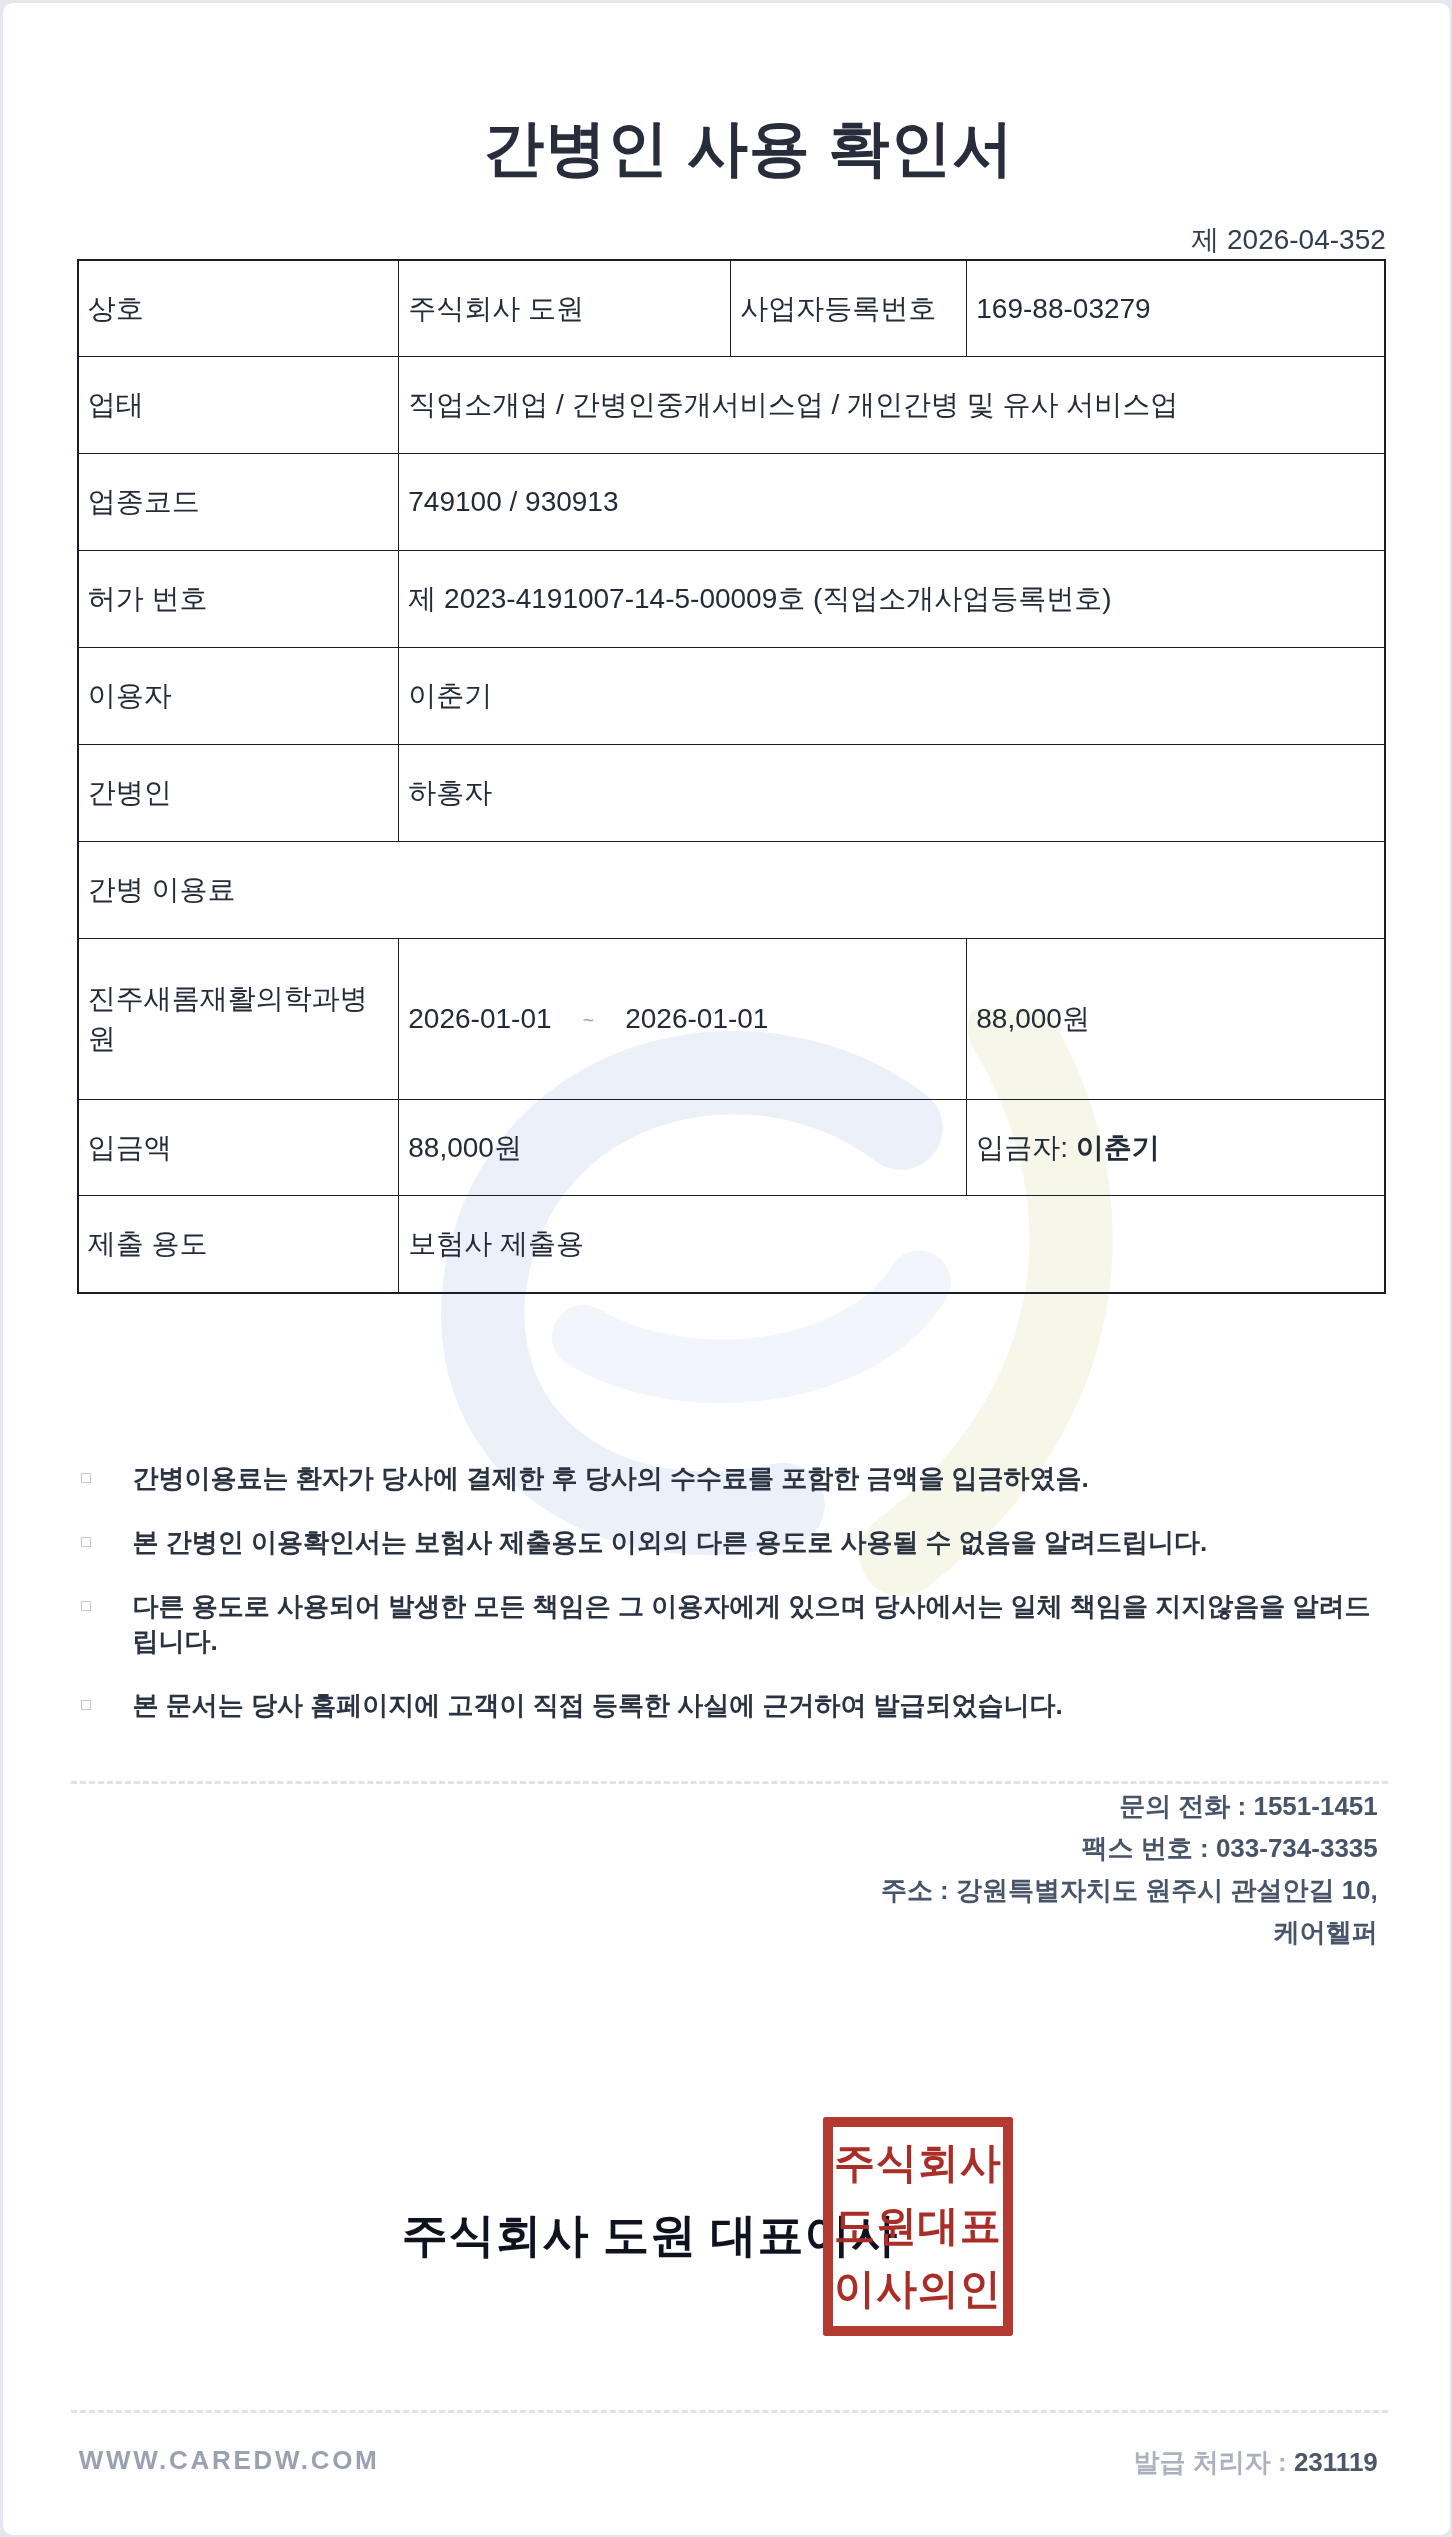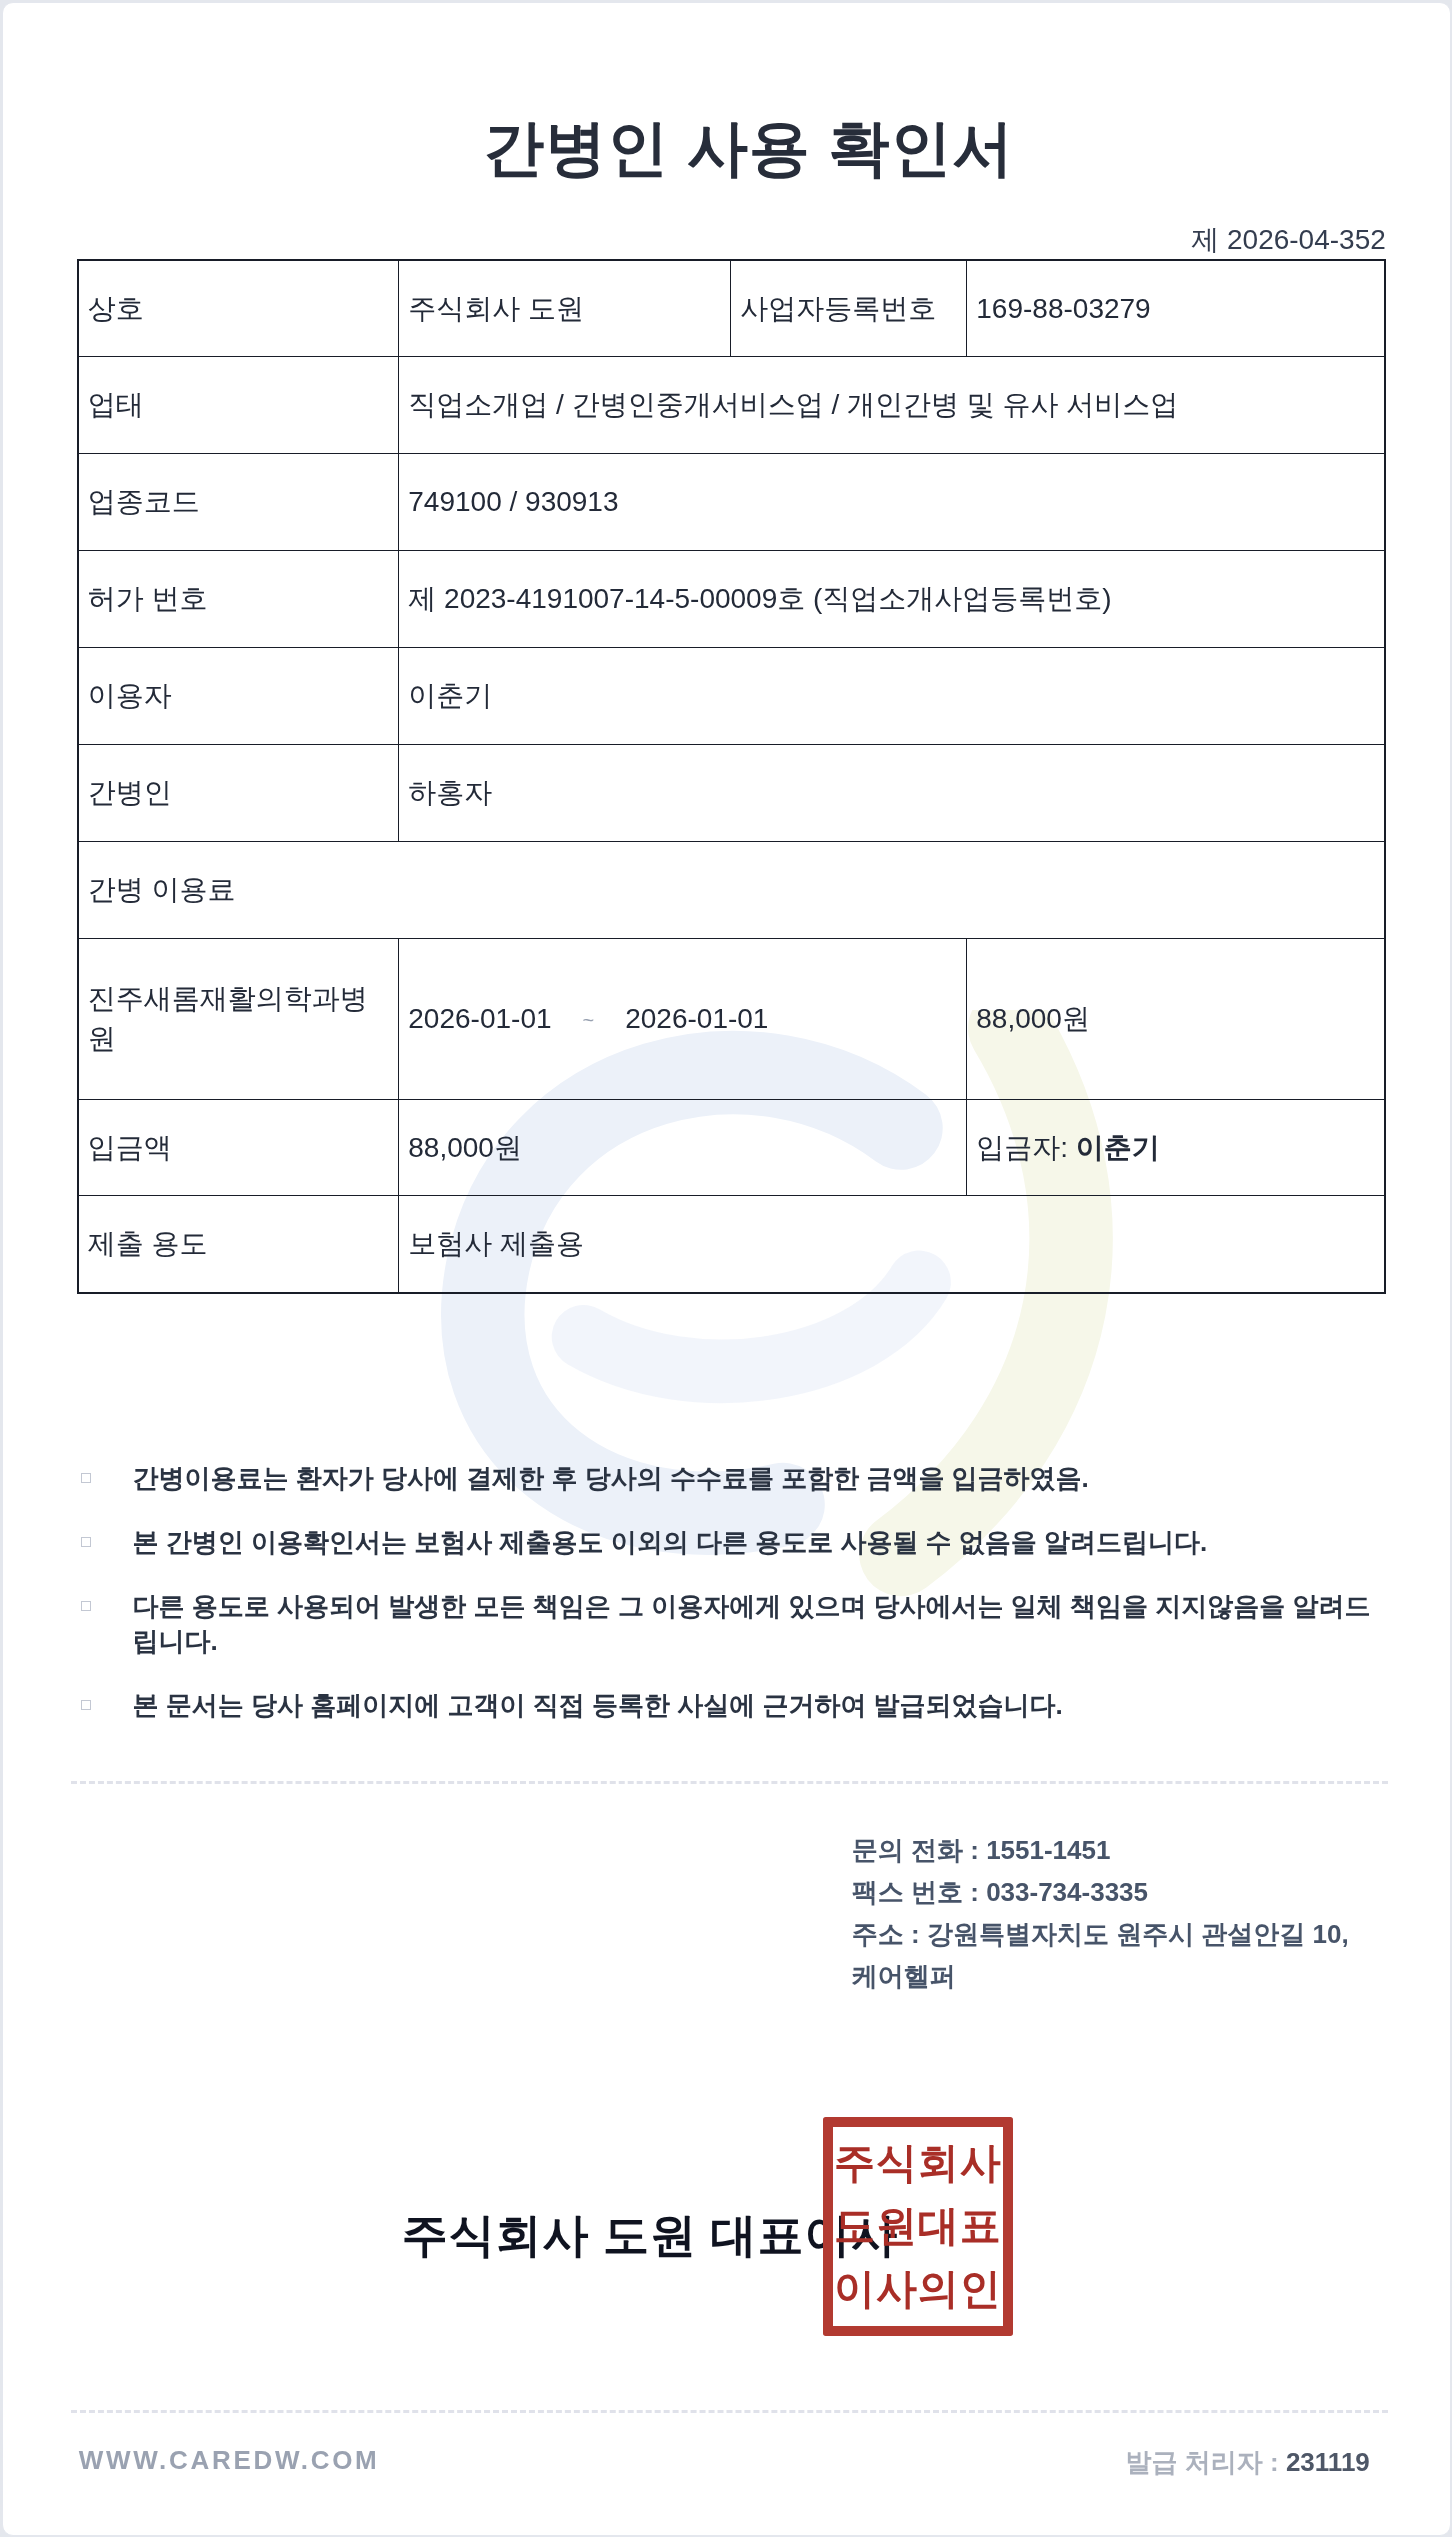--- a/index.html
+++ b/index.html
@@ -52,21 +52,21 @@
   }
   .note-text { font-size:26px; font-weight:600; color:#2a3342; line-height:35px;margin-left:24px; }
 
   
   .divider { left:68px; width:1317px; border-top:3.6px dashed #e0e2ea; z-index:2; }
   .divider-1 { top:1778px; }
   .divider-2 { top:2407px; }
 
   
   .contact {
-    top:1826px; right:72px; width:526px; text-align:left;
+    top:1782px; right:72px; width:526px; text-align:right;
     font-size:26px; font-weight:600; color:#475469; line-height:42px; z-index:2;
   }
 
   
   .sig-text {
     left:399px; top:2202px; font-size:46px; font-weight:800; color:#0f1320;
     letter-spacing:0.9px; z-index:2;
   }
   .stamp {
     left:820px; top:2114px; width:190px; height:219px; z-index:2;
@@ -77,21 +77,21 @@
   .stamp-line {
     font-size:41px; font-weight:800; color:#a92e27; line-height:63px;
     letter-spacing:0.9px; white-space:nowrap; transform:scaleY(1.02);
   }
 
   
   .footer-site {
     left:76px; top:2442px; font-size:26px; font-weight:700; letter-spacing:2.7px;
     color:#9aa2b1; z-index:2;
   }
-  .footer-issuer { top:2442px; right:80px; font-size:26px; z-index:2; }
+  .footer-issuer { top:2442px; right:72px; font-size:26px; z-index:2; }
   .issuer-label { color:#abb1bd; font-weight:600; }
   .issuer-value { color:#4e5767; font-weight:600; }
 </style>
 </head>
 <body>
 
 <div class="card">
 
   <svg class="abs watermark" viewBox="0 0 840 660" fill="none">
     <path d="M 680 20 C 800 220, 760 450, 560 600" stroke="#f6f7e9" stroke-width="92" stroke-linecap="round"></path>

